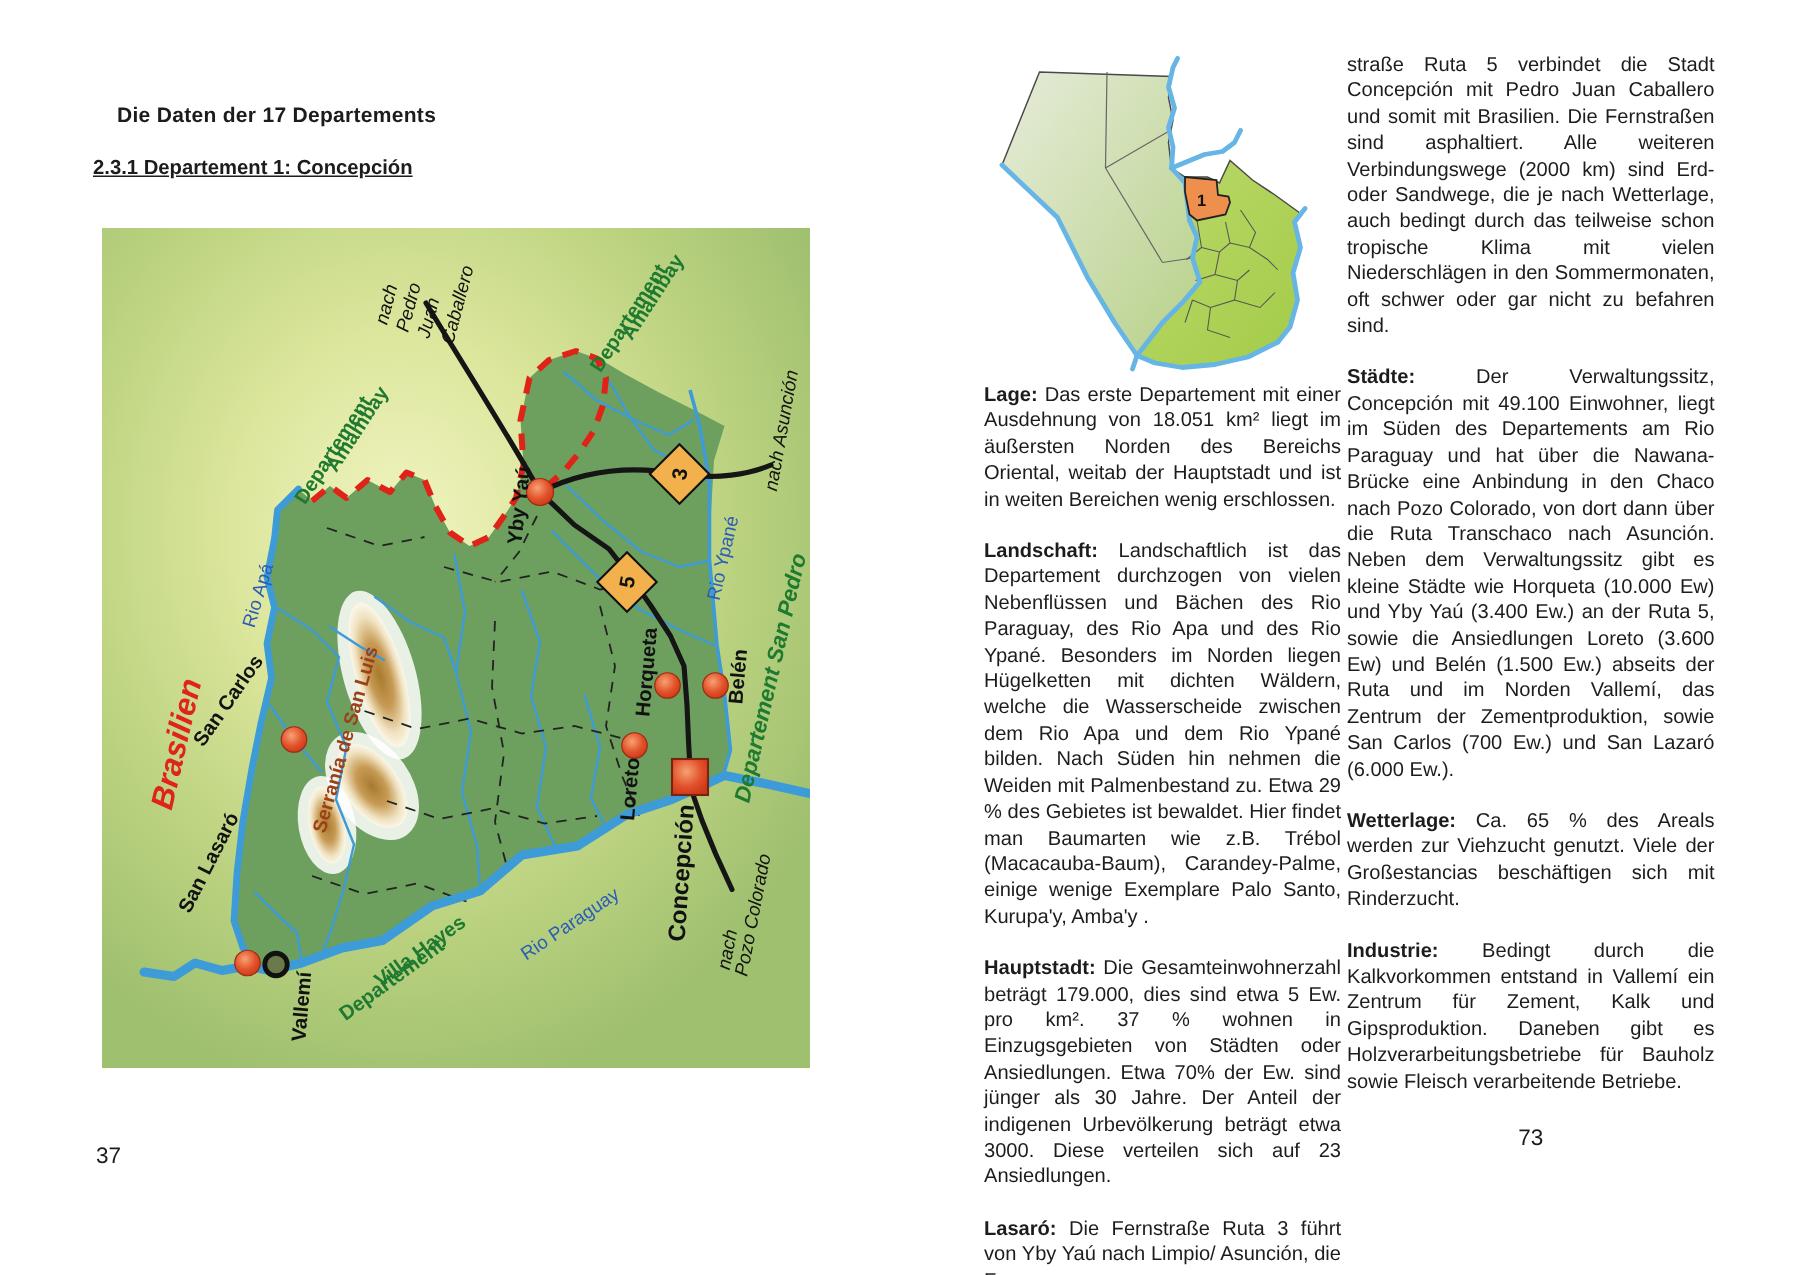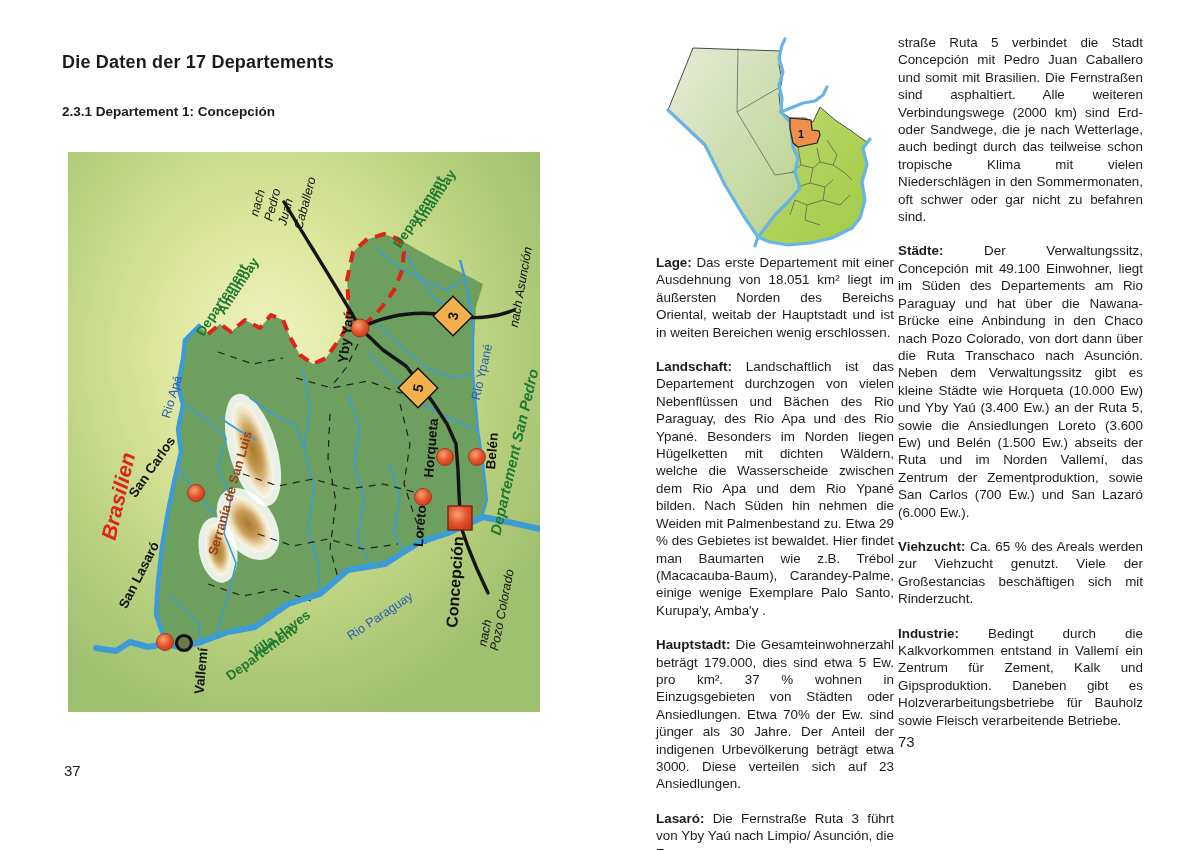--- a/index.html
+++ b/index.html
@@ -1,29 +1,29 @@
 <!DOCTYPE html>
 <html><head>
 <meta charset="utf-8">
 <style>
   html,body{margin:0;padding:0;background:#ffffff;}
   #spread{position:relative;width:1198px;height:850px;background:#ffffff;overflow:hidden;
           font-family:"Liberation Sans",sans-serif;color:#1c1c1c;}
-  h1.title{position:absolute;left:62px;top:52px;margin:0;font-size:18px;font-weight:bold;letter-spacing:.2px;}
-  h2.subtitle{position:absolute;left:62px;top:104px;margin:0;font-size:13.5px;font-weight:bold;}
+  h1.title{position:absolute;left:62px;top:52px;margin:16px;font-size:14px;font-weight:bold;letter-spacing:.2px;}
+  h2.subtitle{position:absolute;left:62px;top:104px;margin:0;font-size:13.5px;font-weight:bold;text-decoration:underline;}
   #dept-map{position:absolute;left:68px;top:152px;}
   #inset-map{position:absolute;left:655px;top:15px;}
   .col{position:absolute;font-size:13.4px;line-height:17.4px;text-align:justify;}
   .col p{margin:0 0 17px 0;}
   .col b{font-weight:bold;}
   #col-left{left:656px;top:254px;width:238px;}
   #col-right{left:898px;top:34px;width:245px;}
   .pagenum{position:absolute;font-size:15px;}
   #pn72{left:64px;top:762px;}
-  #pn73{left:898px;top:733px;width:245px;text-align:left;}
+  #pn73{left:898px;top:750px;width:245px;text-align:center;}
   svg text{font-family:"Liberation Sans",sans-serif;}
   .town-label{font-weight:bold;fill:#111;font-size:13.5px;}
   .dep-label{font-weight:bold;fill:#1e7a30;font-size:13.5px;}
   .river-label{fill:#2b5cb8;font-size:12.5px;}
   .dir-label{font-style:italic;fill:#111;font-size:12.5px;}
 </style>
 </head>
 <body>
 
 <div id="spread">
@@ -211,20 +211,20 @@
   <div class="col" id="col-left">
     <p class="para"><b>Lage:</b> <span>Das erste Departement mit einer Ausdehnung von 18.051 km² liegt im äußersten Norden des Bereichs Oriental, weitab der Hauptstadt und ist in weiten Bereichen wenig erschlossen.</span></p>
     <p class="para"><b>Landschaft:</b> <span>Landschaftlich ist das Departement durchzogen von vielen Nebenflüssen und Bächen des Rio Paraguay, des Rio Apa und des Rio Ypané. Besonders im Norden liegen Hügelketten mit dichten Wäldern, welche die Wasserscheide zwischen dem Rio Apa und dem Rio Ypané bilden. Nach Süden hin nehmen die Weiden mit Palmenbestand zu. Etwa 29 % des Gebietes ist bewaldet. Hier findet man Baumarten wie z.B. Trébol (Macacauba-Baum), Carandey-Palme, einige wenige Exemplare Palo Santo, Kurupa'y, Amba'y .</span></p>
     <p class="para"><b>Hauptstadt:</b> <span>Die Gesamteinwohnerzahl beträgt 179.000, dies sind etwa 5 Ew. pro km². 37 % wohnen in Einzugsgebieten von Städten oder Ansiedlungen. Etwa 70% der Ew. sind jünger als 30 Jahre. Der Anteil der indigenen Urbevölkerung beträgt etwa 3000. Diese verteilen sich auf 23  Ansiedlungen.</span></p>
     <p class="para"><b>Lasaró:</b> <span>Die Fernstraße Ruta 3 führt von Yby Yaú nach Limpio/ Asunción, die Fern-</span></p>
   </div>
 
   <div class="col" id="col-right">
     <p class="para"><span>straße Ruta 5 verbindet die Stadt Concepción mit Pedro Juan Caballero und somit mit Brasilien. Die Fernstraßen sind asphaltiert. Alle weiteren Verbindungswege (2000 km) sind Erd- oder Sandwege, die je nach Wetterlage, auch bedingt durch das teilweise schon tropische Klima mit vielen Niederschlägen in den Sommermonaten, oft schwer oder gar nicht zu befahren sind.</span></p>
     <p class="para"><b>Städte:</b> <span>Der Verwaltungssitz, Concepción mit 49.100 Einwohner, liegt im Süden des Departements am Rio Paraguay und hat über die Nawana-Brücke eine Anbindung in den Chaco nach Pozo Colorado, von dort dann über die Ruta Transchaco nach Asunción. Neben dem Verwaltungssitz gibt es kleine Städte wie Horqueta (10.000 Ew)  und Yby Yaú (3.400 Ew.) an der Ruta 5, sowie die Ansiedlungen Loreto (3.600 Ew)  und Belén (1.500 Ew.) abseits der Ruta und im Norden Vallemí, das Zentrum der Zementproduktion, sowie San Carlos (700 Ew.) und San Lazaró (6.000 Ew.).</span></p>
-    <p class="para"><b>Viehzucht:</b> <span>Ca. 65 % des Areals werden zur Viehzucht genutzt. Viele der Großestancias beschäftigen sich mit Rinderzucht.</span></p>
+    <p class="para"><b>Wetterlage:</b> <span>Ca. 65 % des Areals werden zur Viehzucht genutzt. Viele der Großestancias beschäftigen sich mit Rinderzucht.</span></p>
     <p class="para"><b>Industrie:</b> <span>Bedingt durch die Kalkvorkommen entstand in Vallemí ein Zentrum für Zement, Kalk und Gipsproduktion. Daneben gibt es Holzverarbeitungsbetriebe für Bauholz sowie Fleisch verarbeitende Betriebe.</span></p>
   </div>
 
   <div class="pagenum" id="pn72">37</div>
   <div class="pagenum" id="pn73">73</div>
 
 </div>
 
 </body></html>

